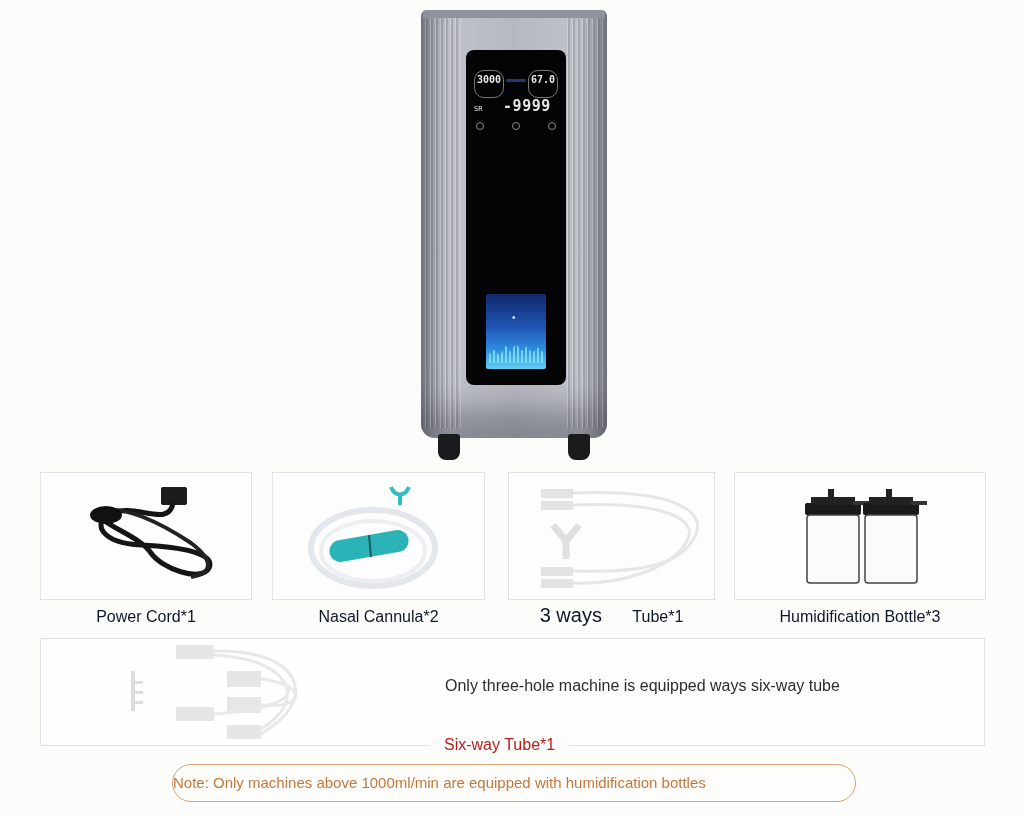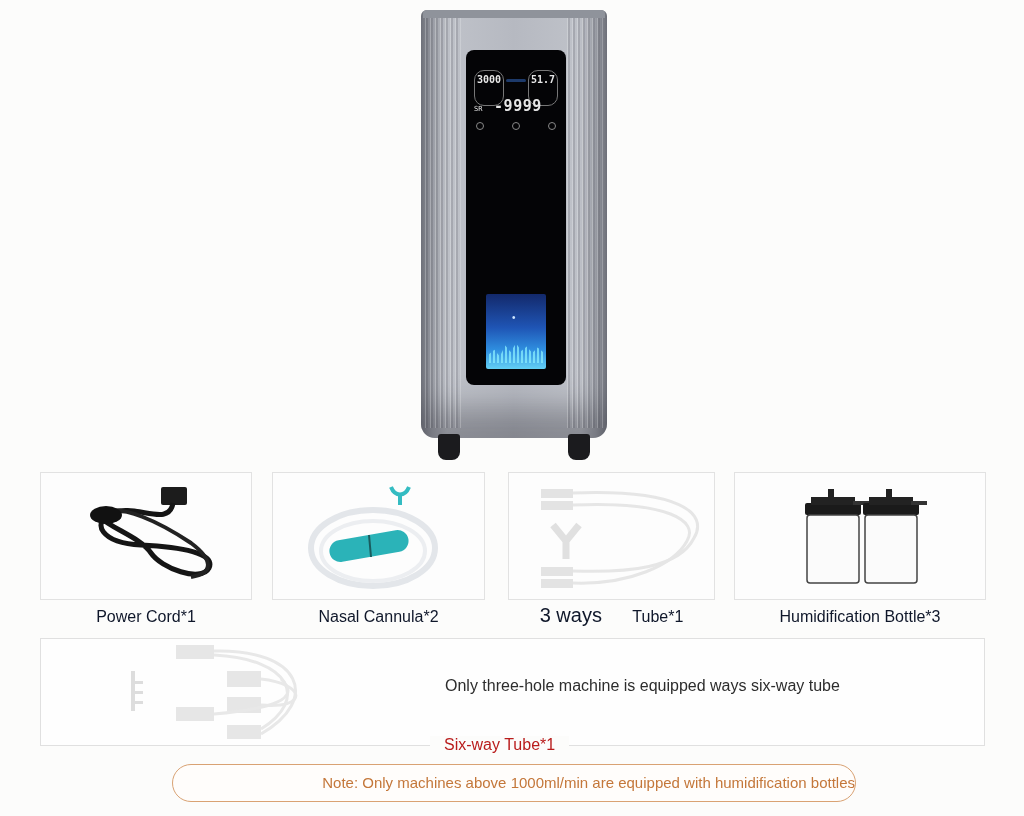--- a/index.html
+++ b/index.html
@@ -18,27 +18,27 @@
   .grooves-left, .grooves-right {
     position: absolute; top: 8px; width: 36px; height: 410px;
     background: repeating-linear-gradient(90deg, rgba(255,255,255,0.22) 0 1px, rgba(60,60,70,0.18) 1px 3px, transparent 3px 5px);
   }
   .grooves-left { left: 4px; }
   .grooves-right { right: 4px; }
   .panel {
     position: absolute; left: 45px; top: 40px; width: 100px; height: 335px;
     background: #040406; border-radius: 8px;
   }
-  .gauge { position: absolute; top: 20px; width: 30px; height: 36px; border: 1px solid #777; border-radius: 10px;
+  .gauge { position: absolute; top: 20px; width: 30px; height: 28px; border: 1px solid #777; border-radius: 10px;
     color: #e8e8e8; font-family: "DejaVu Sans Mono", monospace; font-size: 10px; font-weight: bold; text-align: center; line-height: 18px; }
   .gauge.left { left: 8px; }
   .gauge.right { right: 8px; }
   .gauge-link { position: absolute; top: 29px; left: 40px; width: 20px; height: 3px; background: #1d3a6a; border-radius: 2px; }
   .time-row { position: absolute; top: 46px; left: 8px; color: #e6e6e6; font-family: "DejaVu Sans Mono", monospace; }
-  .time-row .lbl { font-size: 7px; margin-right: 2px; }
+  .time-row .lbl { font-size: 7px; margin-right: 11px; }
   .time-row .val { font-size: 15px; font-weight: bold; letter-spacing: 0.5px; margin-top: 33px; }
   .btns { position: absolute; top: 72px; left: 10px; width: 80px; display: flex; justify-content: space-between; }
   .btn-dot { width: 8px; height: 8px; border-radius: 50%; border: 1px solid #888; }
   .screen {
     position: absolute; left: 20px; top: 244px; width: 60px; height: 75px; border-radius: 2px;
     background: linear-gradient(180deg, #13296b 0%, #1f55b5 45%, #2f8fe0 75%, #64d0f5 100%);
     overflow: hidden;
   }
   .screen .drop { position: absolute; left: 26px; top: 18px; color: #cfe7ff; font-size: 10px; }
   .screen .bars { position: absolute; left: 3px; bottom: 6px; width: 54px; height: 22px;
@@ -53,35 +53,35 @@
 
   
   .six-box { position: absolute; left: 40px; top: 638px; width: 945px; height: 108px; border: 1px solid #e0e0e0; background: #fefefe; }
   .six-note { position: absolute; left: 445px; top: 677px; font-size: 16px; color: #2d2d2d; }
   .six-caption { position: absolute; left: 430px; top: 736px; padding: 0 14px; background: #fcfcfb; font-size: 16px; color: #b91c1c; }
 
   
   .note {
     position: absolute; left: 172px; top: 764px; width: 684px; height: 38px;
     border: 1.5px solid #d9a273; border-radius: 19px; background: #fffdfb;
-    color: #c4773a; font-size: 15px; text-align: right; line-height: 35px;
+    color: #c4773a; font-size: 15px; text-align: left; line-height: 35px;
   }
 </style>
 </head>
 <body>
 
 <div class="machine">
   <div class="machine-body">
     <div class="machine-top"></div>
     <div class="grooves-left"></div>
     <div class="grooves-right"></div>
     <div class="panel">
       <div class="gauge left">3000</div>
       <div class="gauge-link"></div>
-      <div class="gauge right">51.7</div>
+      <div class="gauge right">67.0</div>
       <div class="time-row">
         <span class="lbl">SR</span>
         <span class="val">-9999</span>
       </div>
       <div class="btns">
         <span class="btn-dot"></span>
         <span class="btn-dot"></span>
         <span class="btn-dot"></span>
       </div>
       <div class="screen">

